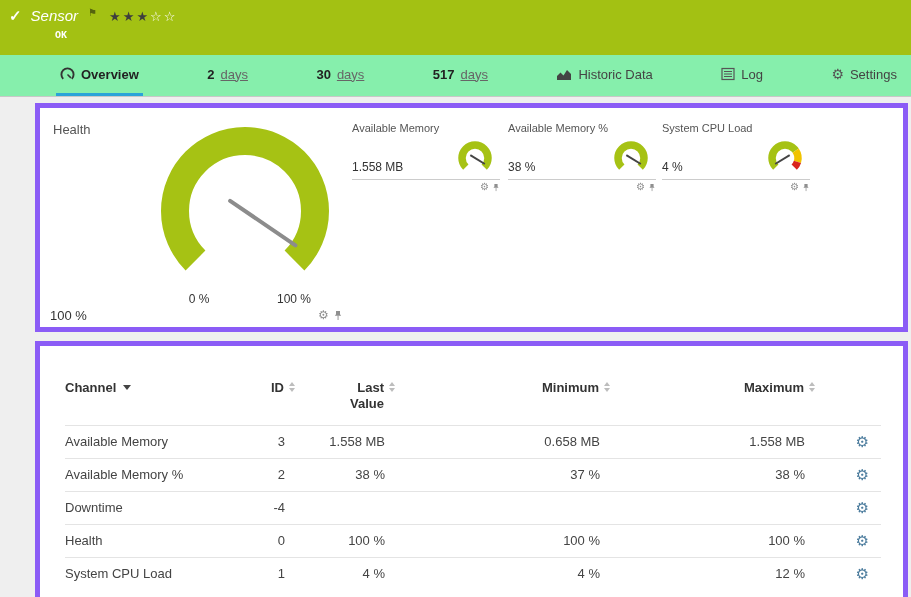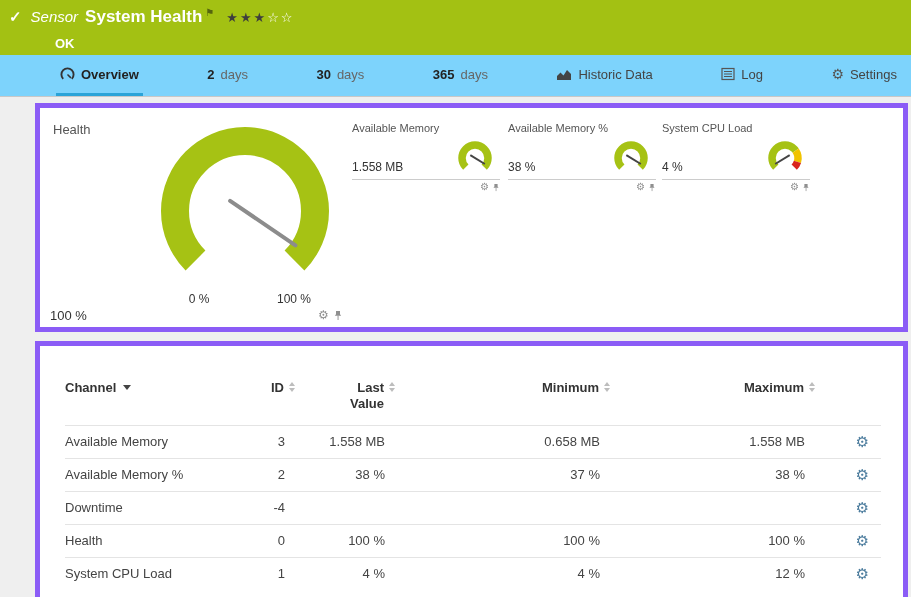--- a/index.html
+++ b/index.html
@@ -13,31 +13,31 @@
   
   .topbar { position:absolute; left:0; top:0; width:911px; height:55px; background:#a3c113; color:#fff; }
   .topbar-row { display:flex; align-items:baseline; padding:7px 0 0 9px; }
   .check { font-size:15px; font-weight:bold; margin-right:9px; }
   .kind  { font-style:italic; font-size:15px; margin-right:7px; }
   .sensor-title { font-size:17px; font-weight:bold; }
   .flag { font-size:10px; margin-left:3px; color:#55650e; align-self:flex-start; }
   .stars { margin-left:12px; font-size:13px; letter-spacing:2px; }
   .stars .on  { color:#3e3e3e; }
   .stars .off { color:#ffffff; }
-  .status { position:absolute; left:55px; top:36px; font-weight:bold; font-size:13px; }
-
-  
-  .tabs { position:absolute; top:55px; left:0; width:911px; height:42px; background:#7dd3fc;
+  .status { position:absolute; left:55px; top:30px; font-weight:bold; font-size:10px;font-family:Liberation Mono, monospace; }
+
+  
+  .tabs { position:absolute; top:55px; left:0; width:911px; height:42px; background:#86efac;
           border-bottom:1px solid #c8c8c8; display:flex; justify-content:space-between;
           padding:0 10px 0 56px; }
   .tab { display:flex; align-items:center; gap:6px; font-size:13px; color:#444;
          padding:0 4px; cursor:pointer; border-bottom:3px solid transparent; }
   .tab.active { border-bottom-color:#2aa3d8; font-weight:bold; color:#222; }
   .tab .num { font-weight:bold; color:#222; }
-  .tab .unit { color:#666; }
+  .tab .unit { color:#666;text-decoration:underline; }
   .tab svg { display:block; }
   .gear-char { font-size:14px; color:#555; line-height:1; }
 
   
   .panel { position:absolute; background:#fff; border:5px solid #8b5cf6; }
   #panel-gauges { left:35px; top:103px; width:873px; height:229px; }
   #panel-table  { left:35px; top:341px; width:873px; height:280px; padding:28px 22px 0 25px; }
 
   
   .health-label { position:absolute; left:13px; top:14px; font-size:13px; color:#555; }
@@ -76,21 +76,20 @@
   .tri-up   { width:0; height:0; border-left:3.5px solid transparent; border-right:3.5px solid transparent; border-bottom:4px solid #bdbdbd; }
   .tri-down { width:0; height:0; border-left:3.5px solid transparent; border-right:3.5px solid transparent; border-top:4px solid #bdbdbd; }
 </style>
 </head>
 <body>
 
 <div class="topbar">
   <div class="topbar-row">
     <span class="check">✓</span>
     <span class="kind">Sensor</span>
-    <span class="sensor-title">System Health</span>
     <span class="flag">⚑</span>
     <span class="stars"><span class="on">★★★</span><span class="off">☆☆</span></span>
   </div>
   <div class="status">OK</div>
 </div>
 
 <div class="tabs">
   <div class="tab active">
     <svg width="15" height="15" viewBox="0 0 16 16">
         <path d="M3.4 12.6 A6.5 6.5 0 1 1 12.6 12.6" fill="none" stroke="#333" stroke-width="2"></path>
@@ -100,21 +99,21 @@
   </div>
   <div class="tab">
     <span class="num">2</span>
     <span class="unit">days</span>
   </div>
   <div class="tab">
     <span class="num">30</span>
     <span class="unit">days</span>
   </div>
   <div class="tab">
-    <span class="num">365</span>
+    <span class="num">517</span>
     <span class="unit">days</span>
   </div>
   <div class="tab">
     <svg width="16" height="14" viewBox="0 0 16 14">
         <path d="M1 13 L1 9 L4.5 5.5 L7.5 8.5 L11 3 L15 7 L15 13 Z" fill="#444"></path>
       </svg>
     <span>Historic Data</span>
   </div>
   <div class="tab">
     <svg width="14" height="14" viewBox="0 0 14 14">

